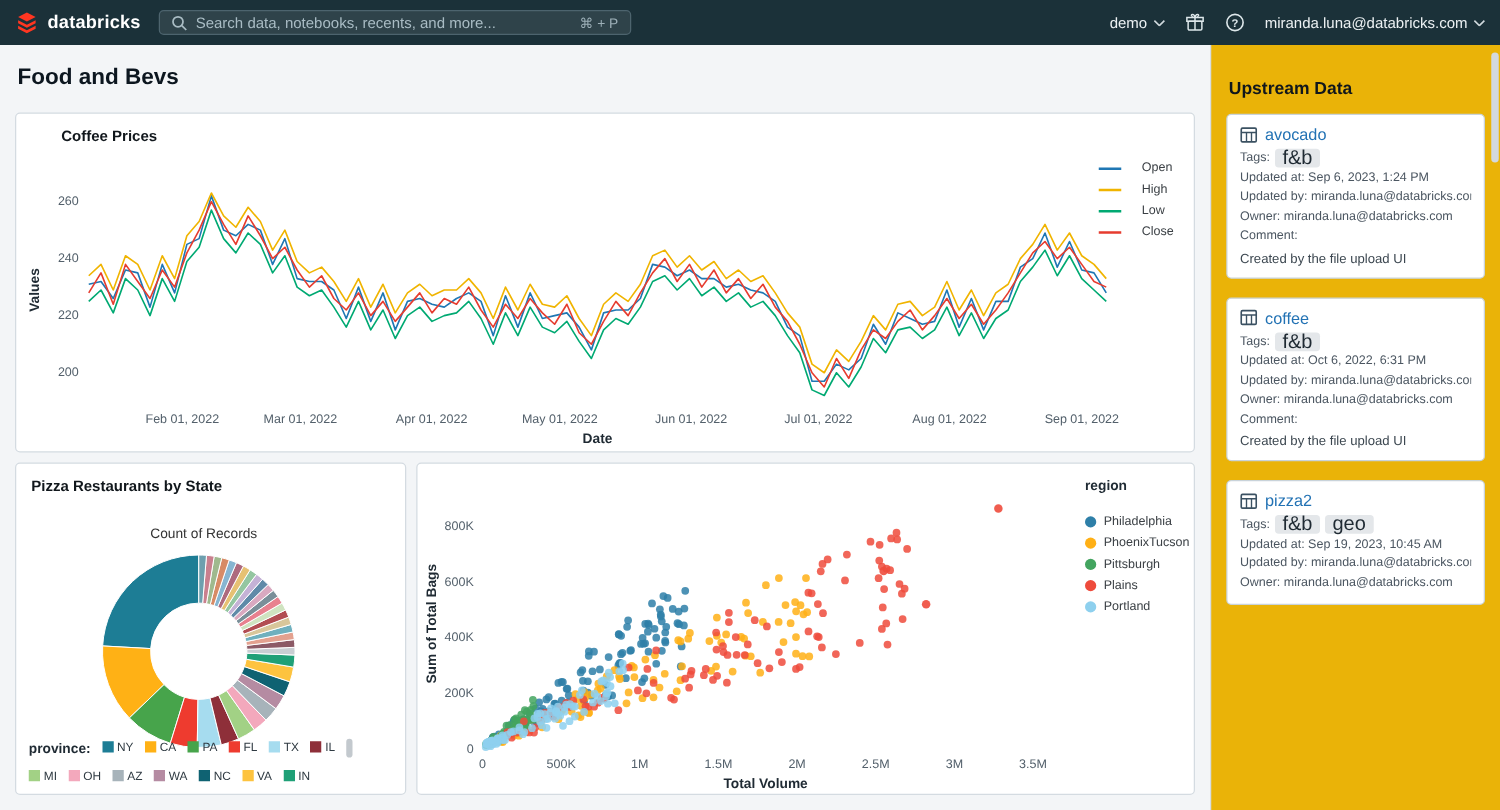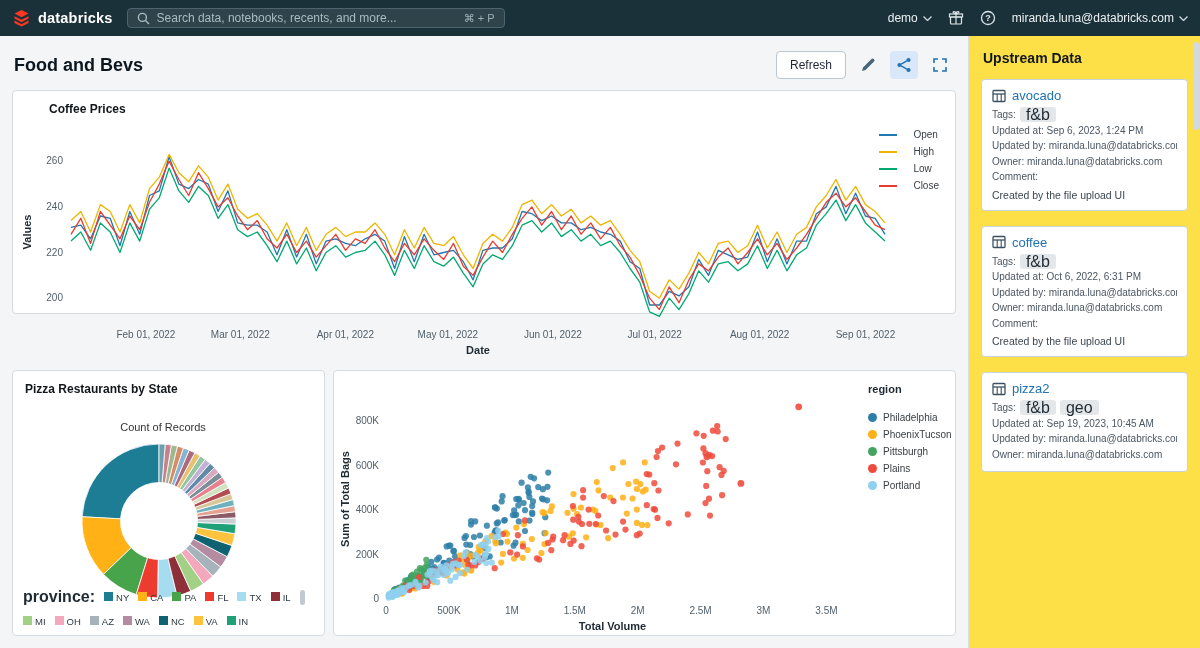--- a/index.html
+++ b/index.html
@@ -14,22 +14,22 @@
   .searchbar { width:378px; height:20px; background:rgba(255,255,255,.09); border:1px solid #4d646e;
                border-radius:4px; display:flex; align-items:center; padding:0 9px; gap:7px;
                color:#a9bcc4; font-size:12px; cursor:text; }
   .searchbar .ph { flex:1; white-space:nowrap; overflow:hidden; }
   .searchbar .kbd { font-size:11px; color:#9db0b8; }
   .top-right { margin-left:auto; display:flex; align-items:center; gap:16px; color:#ecf1f3; font-size:12px; }
   .menu-item { display:flex; align-items:center; gap:5px; cursor:pointer; white-space:nowrap; }
   .top-icon-btn { background:none; border:none; cursor:pointer; display:flex; align-items:center; padding:0; }
 
   
-  .sidebar { position:absolute; top:36px; right:0; width:232px; height:612px; background:#fde047;
-             border-left:1px solid #d7dde2; padding:14px 12px; overflow:hidden; }
+  .sidebar { position:absolute; top:36px; right:0; width:232px; height:612px; background:#eab308;
+             border-left:1px solid #d7dde2; padding:26px 12px; overflow:hidden; }
   .sidebar h2 { font-size:14px; font-weight:700; color:#11171c; margin:0 2px 13px; }
   .up-card { border:1px solid #c9d3da; border-radius:4px; padding:8px 10px 9px; margin-bottom:15px;
              background:#fff; }
   .up-name { display:flex; align-items:center; gap:6px; margin-bottom:4px; }
   .up-name a { color:#2272b4; font-size:13px; text-decoration:none; font-weight:500; cursor:pointer; }
   .up-row { font-size:10px; color:#4b5661; line-height:1.55; white-space:nowrap; overflow:hidden; }
   .tags-row { display:flex; align-items:center; gap:4px; line-height:1.55; font-size:10px; color:#4b5661; }
   .tag { display:inline-block; background:#e4e7ea; border-radius:3px; padding:0 6px; font-size:16px;
          color:#1f2a33; line-height:15px; cursor:pointer; }
   .comment-val { font-size:10.5px; color:#3c4750; margin-top:4px; }
@@ -39,35 +39,35 @@
   .page-header { display:flex; align-items:center; padding:15px 14px 8px; }
   .page-header h1 { font-size:18px; color:#0c161f; font-weight:700; }
   .controls { margin-left:auto; display:flex; align-items:center; gap:8px; }
   .btn-refresh { height:28px; padding:0 13px; background:#fff; border:1px solid #b9c7d2; border-radius:4px;
                  font-size:12px; color:#1f2733; cursor:pointer; font-family:inherit; }
   .icon-btn { width:28px; height:28px; display:flex; align-items:center; justify-content:center;
               background:transparent; border:none; border-radius:4px; cursor:pointer; }
   .icon-btn.active { background:#d9e8f8; }
 
   .card { position:absolute; background:#fff; border:1px solid #d4dbe1; border-radius:4px; }
-  .card-line   { left:12px;  top:54px;  width:944px; height:224px; }
+  .card-line   { left:12px;  top:54px;  width:944px; height:272px; }
   .card-donut  { left:12px;  top:334px; width:313px; height:266px; }
   .card-scatter{ left:333px; top:334px; width:623px; height:266px; }
   .card svg { position:absolute; left:0; top:0; }
   .card-title { position:absolute; top:11px; left:12px; font-size:12px; font-weight:700; color:#11171c; z-index:2; }
   .card-line .card-title { left:36px; }
 
   .line-legend { position:absolute; right:16px; top:38px; display:flex; flex-direction:column; gap:6px; z-index:2; }
   .line-legend .item { display:flex; align-items:center; gap:16px; font-size:10px; color:#3b4045; cursor:pointer; }
   .line-legend .swatch { width:18px; height:2px; display:inline-block; }
 
   .donut-sub { position:absolute; top:50px; left:0; width:300px; text-align:center; font-size:11px; color:#333; z-index:2; }
   .donut-legend { position:absolute; left:10px; bottom:8px; width:296px; display:flex; flex-wrap:wrap;
                   row-gap:5px; column-gap:9px; align-items:center; font-size:9.5px; color:#2f3a42; }
-  .donut-legend .legend-title { font-weight:700; font-size:16px; color:#1f2a33; }
+  .donut-legend .legend-title { font-weight:700; font-size:11px; color:#1f2a33; }
   .donut-legend .item { display:flex; cursor:pointer; }
   .legend-sq { width:9px; height:9px; display:inline-block; margin-right:3px; }
   .legend-break { flex-basis:100%; height:0; }
   .scroll-thumb { width:5px; height:15px; border-radius:3px; background:#c3c9ce; cursor:pointer; }
 
   .scatter-legend { position:absolute; left:534px; top:12px; z-index:2; }
   .scatter-legend .legend-title { font-weight:700; font-size:11px; color:#1f2a33; margin-bottom:17px; }
   .scatter-legend .item { display:flex; align-items:center; gap:6px; font-size:10px; color:#3b4045;
                           margin-bottom:6px; cursor:pointer; }
   .scatter-legend .dot { width:9px; height:9px; border-radius:50%; display:inline-block; }
@@ -128,42 +128,20 @@
         <svg width="9" height="5" viewBox="0 0 9 5">
           <path d="M0.5 0.5 L4.5 4.5 L8.5 0.5" fill="none" stroke="#cfd8dc" stroke-width="1.3"></path>
         </svg>
       </div>
     </div>
   </header>
 
   <main class="main">
     <div class="page-header">
       <h1>Food and Bevs</h1>
-      <div class="controls">
-        <button class="btn-refresh">Refresh</button>
-        <button class="icon-btn">
-          <svg width="16" height="16" viewBox="0 0 16 16">
-            <path d="M2 14 l1 -3.5 L11.5 2 a1.6 1.6 0 0 1 2.3 0 l0.2 0.2 a1.6 1.6 0 0 1 0 2.3 L5.5 13 L2 14 Z" fill="#49657a"></path>
-          </svg>
-        </button>
-        <button class="icon-btn active">
-          <svg width="16" height="16" viewBox="0 0 16 16">
-            <line x1="10.8" y1="3.9" x2="5.2" y2="7.1" stroke="#2272b4" stroke-width="1.4"></line>
-            <line x1="5.2" y1="8.9" x2="10.8" y2="12.1" stroke="#2272b4" stroke-width="1.4"></line>
-            <circle cx="12.5" cy="3" r="2.1" fill="#2272b4"></circle>
-            <circle cx="3.5" cy="8" r="2.1" fill="#2272b4"></circle>
-            <circle cx="12.5" cy="13" r="2.1" fill="#2272b4"></circle>
-          </svg>
-        </button>
-        <button class="icon-btn">
-          <svg width="16" height="16" viewBox="0 0 16 16">
-            <path d="M2 6 V2 H6 M10 2 H14 V6 M14 10 V14 H10 M6 14 H2 V10" fill="none" stroke="#2272b4" stroke-width="1.6"></path>
-          </svg>
-        </button>
-      </div>
     </div>
 
     <section class="card card-line">
       <div class="card-title">Coffee Prices</div>
       <svg id="lineChart" width="942" height="270">
           <text x="50" y="210.17948717948718" text-anchor="end" class="tick">200</text>
           <text x="50" y="164.53846153846155" text-anchor="end" class="tick">220</text>
           <text x="50" y="118.89743589743588" text-anchor="end" class="tick">240</text>
           <text x="50" y="73.25641025641025" text-anchor="end" class="tick">260</text>
           <text x="132.888" y="247" text-anchor="middle" class="tick">Feb 01, 2022</text>

